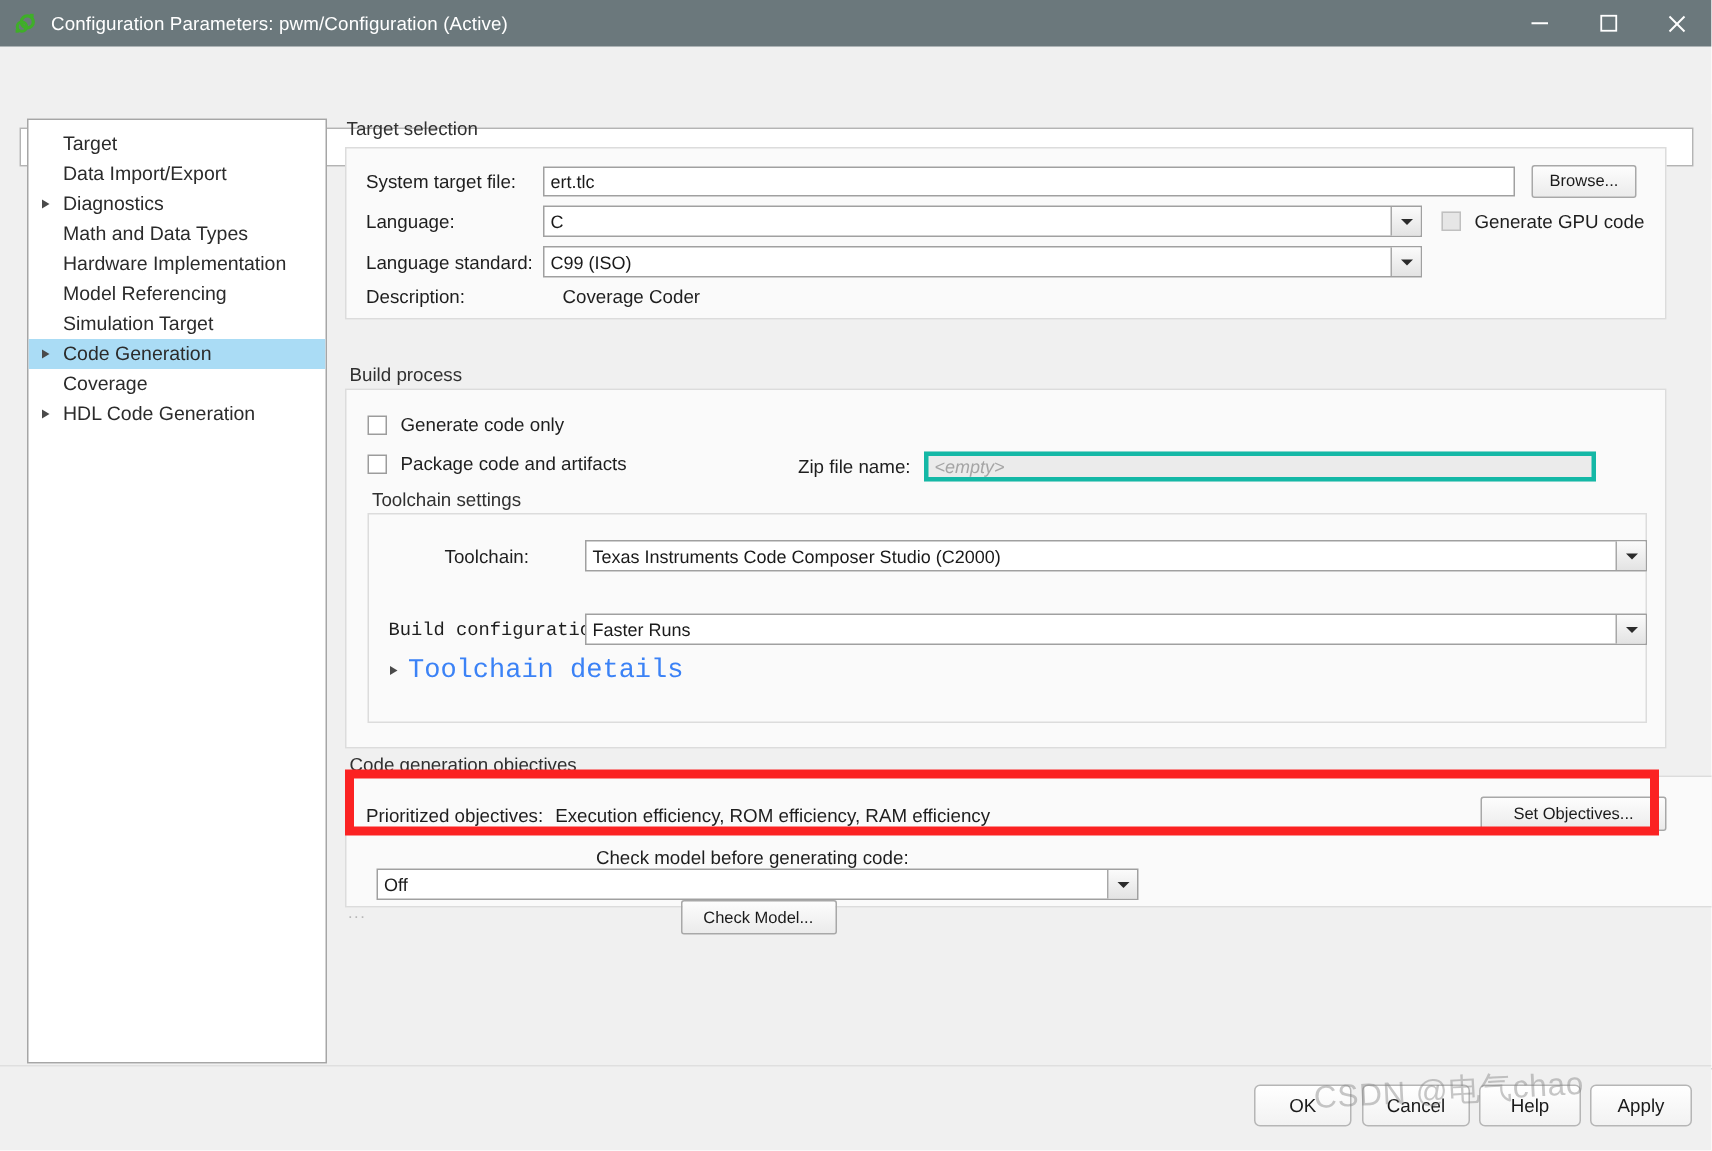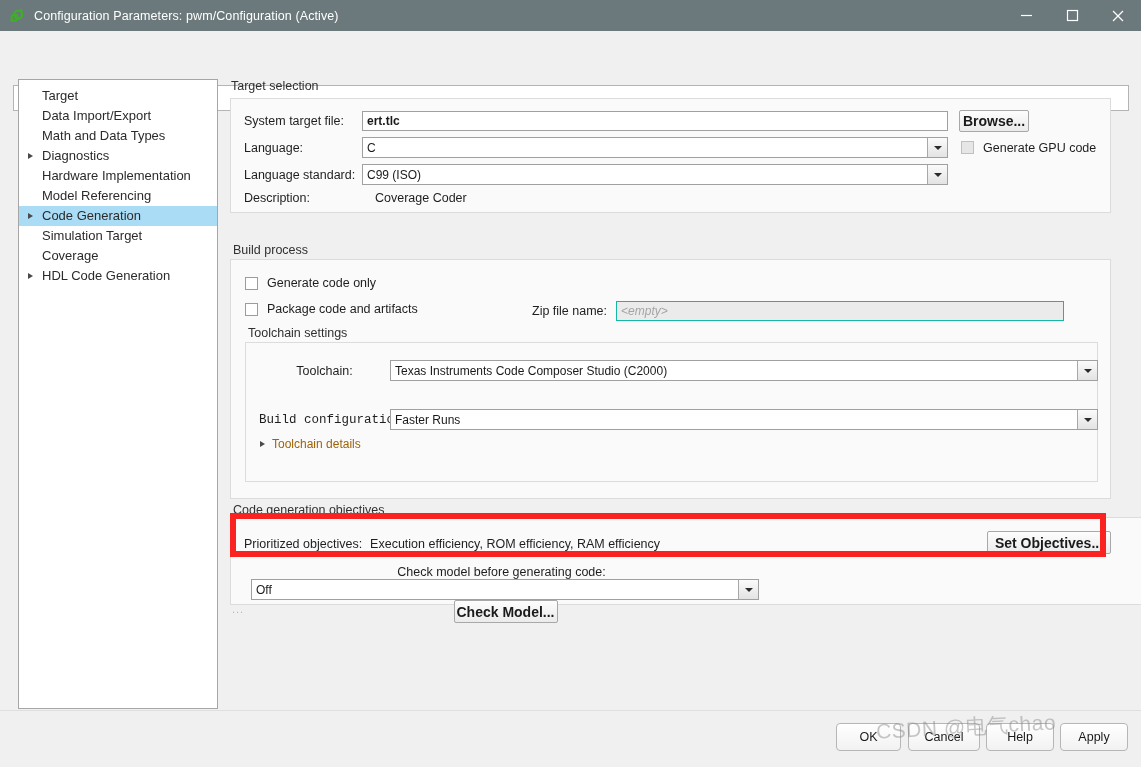--- a/index.html
+++ b/index.html
@@ -208,21 +208,21 @@
     border: 1px solid #a0a0a0;
     box-sizing: border-box;
     font-size: 12px;
     color: #1a1a1a;
     display: flex;
     align-items: center;
     padding-left: 4px;
   }
   .textfield.disabled {
     background: #ebebeb;
-    border: 1px solid #14b8a6;
+    border: 3px solid #14b8a6;
     color: #a5a5a5;
     font-style: italic;
   }
 
   .combo {
     height: 21px;
     background: #ffffff;
     border: 1px solid #a0a0a0;
     box-sizing: border-box;
     display: flex;
@@ -251,28 +251,27 @@
     border-top: 4.5px solid #2b2b2b;
     border-left: 4.5px solid transparent;
     border-right: 4.5px solid transparent;
   }
 
   .btn {
     background: linear-gradient(#fdfdfd, #ebebeb);
     border: 1px solid #a8a8a8;
     border-radius: 2px;
     font-family: "Liberation Sans", sans-serif;
-    font-size: 14px;
+    font-size: 11px;
     color: #1a1a1a;
     display: flex;
     align-items: center;
     justify-content: center;
     box-sizing: border-box;
     white-space: nowrap;
-    font-weight: bold;
   }
 
   .cbrow {
     display: flex;
     align-items: center;
   }
   .cbox {
     width: 13px; height: 13px;
     background: #ffffff;
     border: 1px solid #9c9c9c;
@@ -286,22 +285,23 @@
   .cblabel {
     margin-left: 9px;
     font-size: 12.5px;
     color: #1e1e1e;
     white-space: nowrap;
   }
 
   .discl {
     display: flex;
     align-items: center;
-    font-size: 12px;
-    color: #a16207;
+    font-size: 18px;
+    color: #3b82f6;
+    font-family: Liberation Mono, monospace;
   }
   .discl .tri {
     width: 0; height: 0;
     border-left: 5px solid #4a4a4a;
     border-top: 3.6px solid transparent;
     border-bottom: 3.6px solid transparent;
     margin-right: 7px;
   }
 
   
@@ -427,68 +427,68 @@
 
       <div class="tree-item">
         <span class="tw"></span>
         <span class="tree-label">Target</span>
       </div>
       <div class="tree-item">
         <span class="tw"></span>
         <span class="tree-label">Data Import/Export</span>
       </div>
       <div class="tree-item">
-        <span class="tw"></span>
-        <span class="tree-label">Math and Data Types</span>
-      </div>
-      <div class="tree-item">
         <span class="tw">
             <span class="tri"></span>
           </span>
         <span class="tree-label">Diagnostics</span>
       </div>
       <div class="tree-item">
         <span class="tw"></span>
+        <span class="tree-label">Math and Data Types</span>
+      </div>
+      <div class="tree-item">
+        <span class="tw"></span>
         <span class="tree-label">Hardware Implementation</span>
       </div>
       <div class="tree-item">
         <span class="tw"></span>
         <span class="tree-label">Model Referencing</span>
+      </div>
+      <div class="tree-item">
+        <span class="tw"></span>
+        <span class="tree-label">Simulation Target</span>
       </div>
       <div class="tree-item selected">
         <span class="tw">
             <span class="tri"></span>
           </span>
         <span class="tree-label">Code Generation</span>
       </div>
       <div class="tree-item">
         <span class="tw"></span>
-        <span class="tree-label">Simulation Target</span>
-      </div>
-      <div class="tree-item">
-        <span class="tw"></span>
         <span class="tree-label">Coverage</span>
       </div>
       <div class="tree-item">
         <span class="tw">
             <span class="tri"></span>
           </span>
         <span class="tree-label">HDL Code Generation</span>
       </div>
     </div>
 
     <div id="content">
 
       <div class="section-title">Target selection</div>
 
       <div class="panel" style="position:absolute; left:1px; top:19px; width:881px; height:115px;">
 
         <div class="row" style="position:absolute; left:13px; top:11px;">
           <span class="lbl" style="width:118px;">System target file:</span>
-          <span class="textfield" style="width:586px;font-weight:bold;">ert.tlc</span>
+          <span class="textfield" style="width:648px;">ert.tlc</span>
           <span class="btn" style="margin-left:11px; width:70px; height:22px;">Browse...</span>
         </div>
 
         <div class="row" style="position:absolute; left:13px; top:38px;">
           <span class="lbl" style="width:118px;">Language:</span>
           <span class="combo" style="width:586px;">
             <span class="cval">C</span>
             <span class="carrow">
                 <span class="tri"></span>
               </span>

